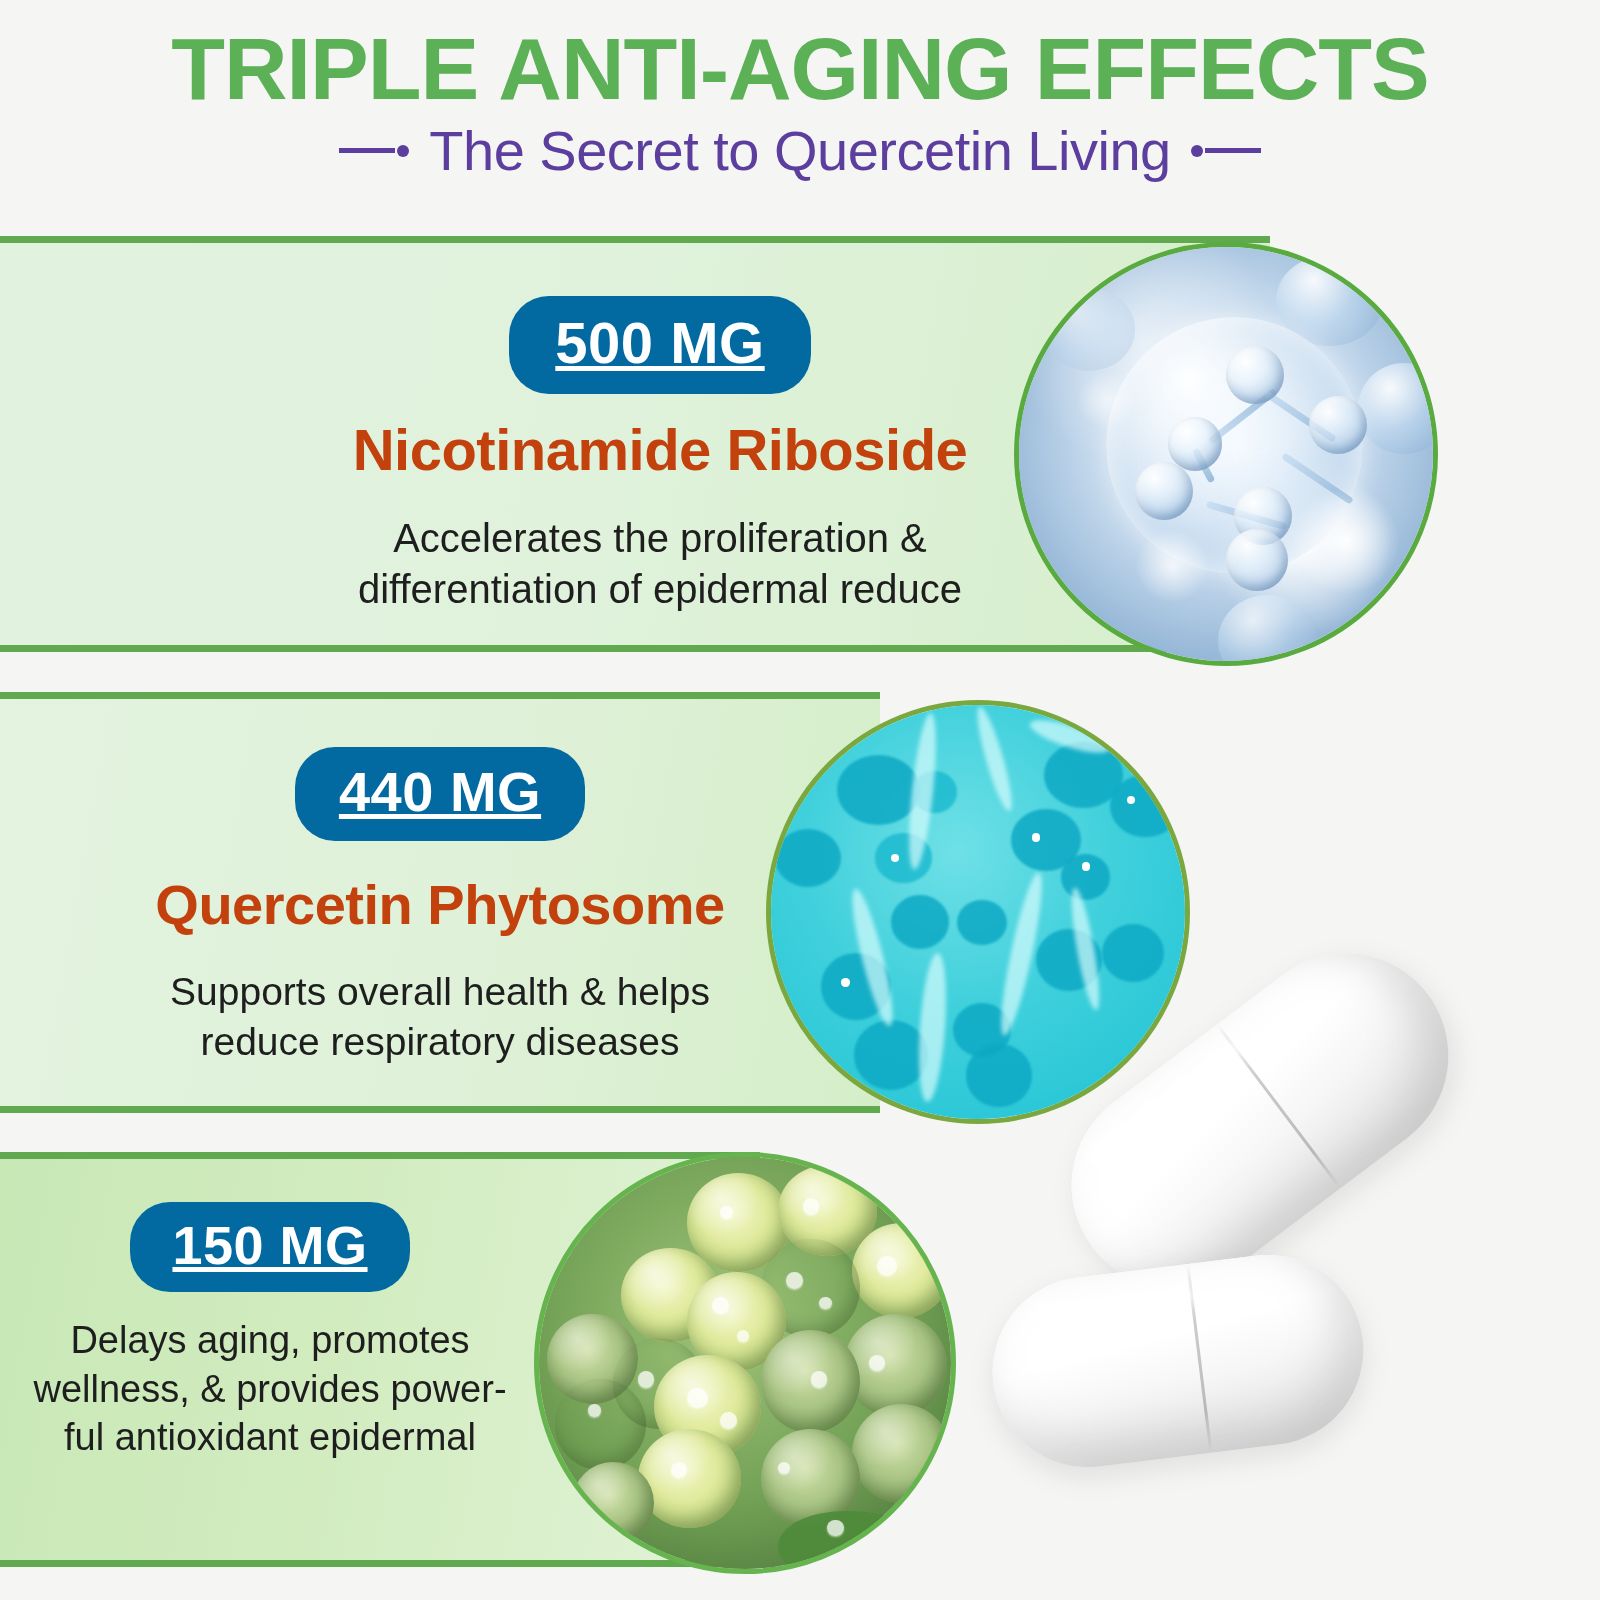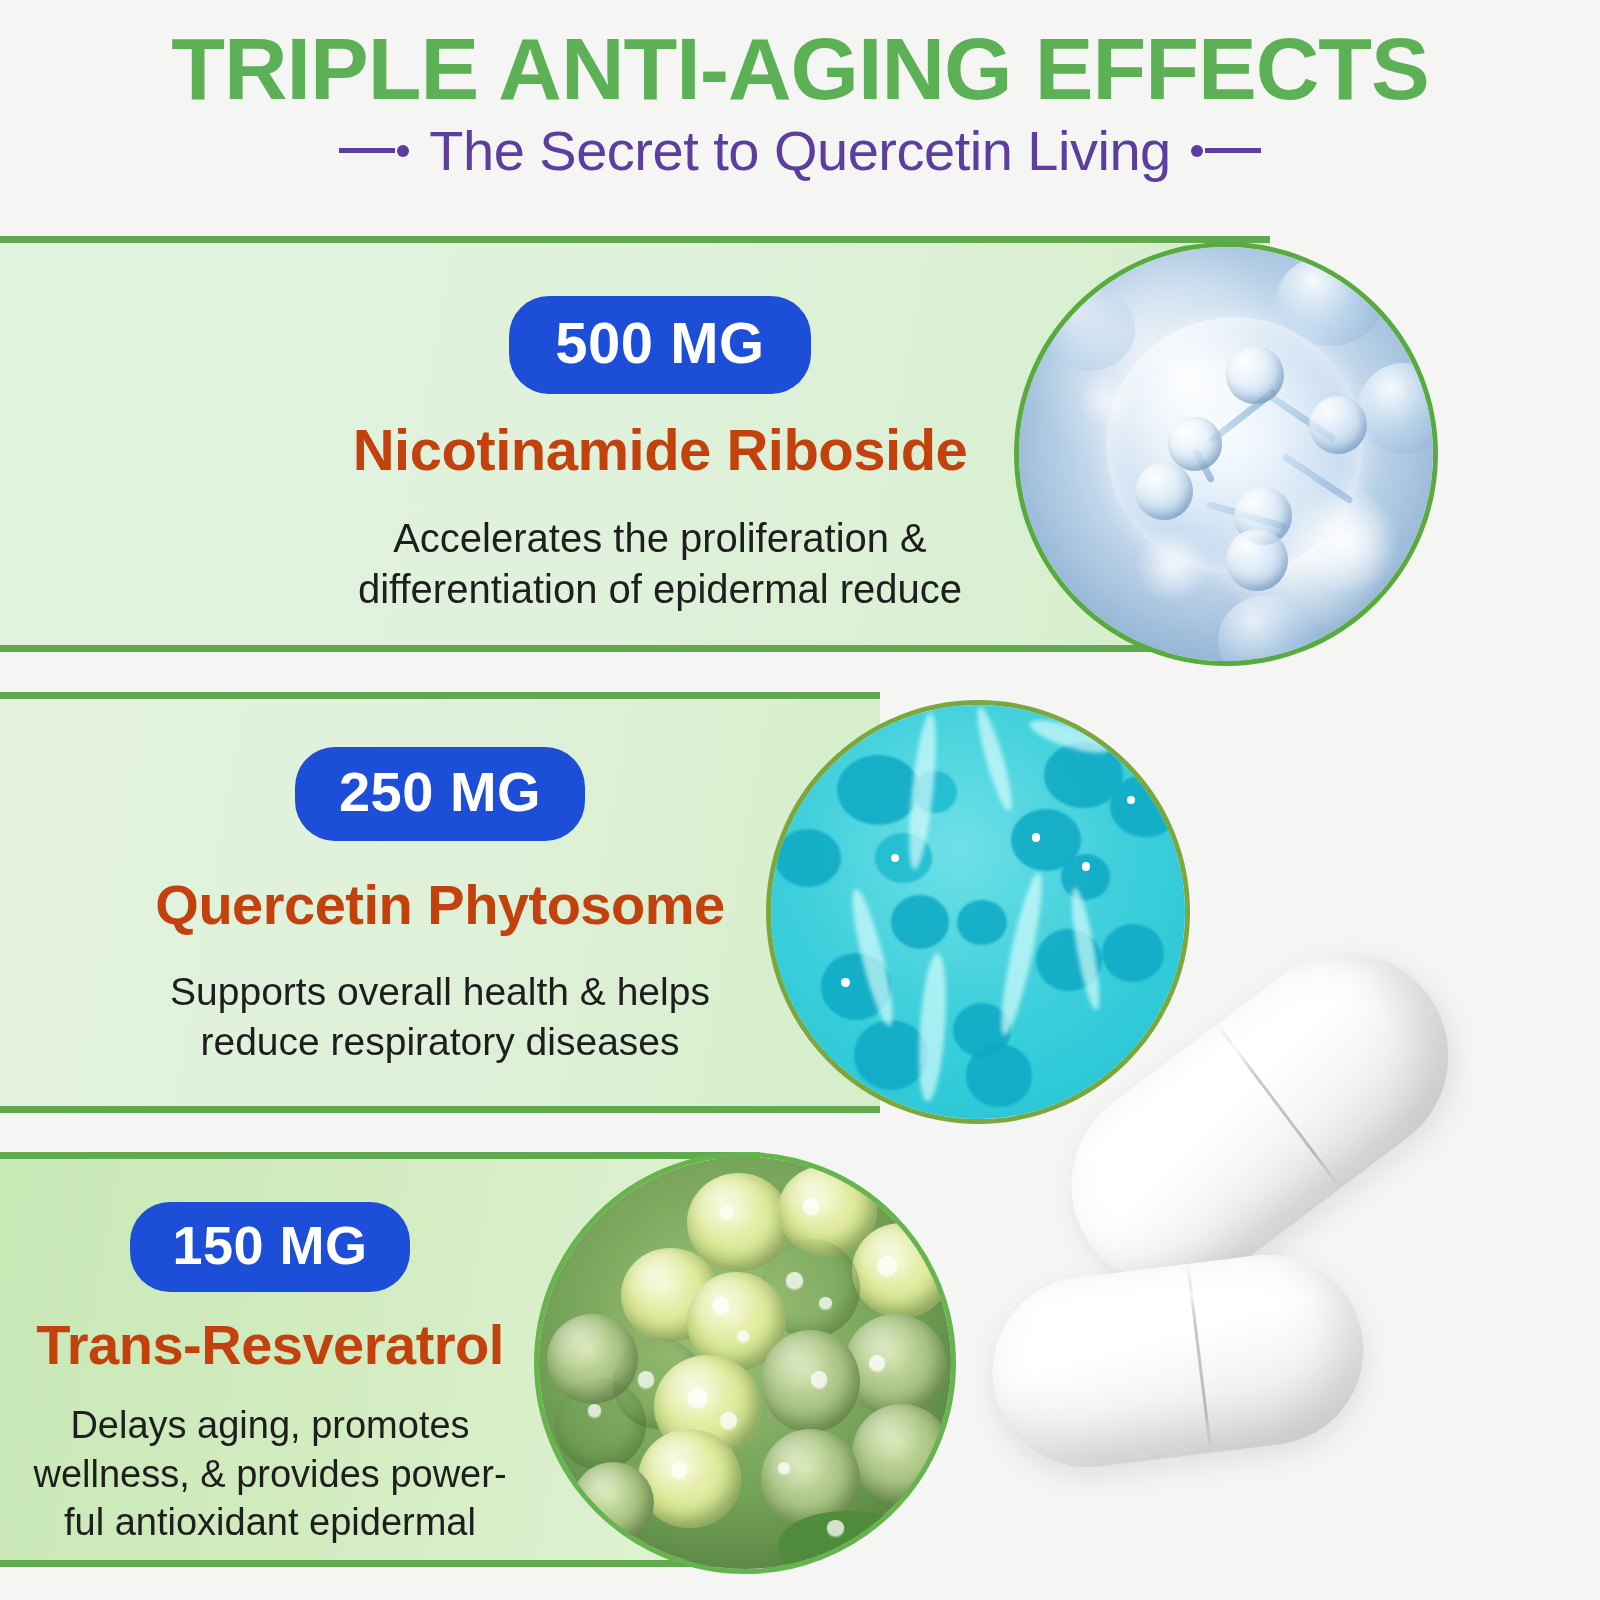--- a/index.html
+++ b/index.html
@@ -49,26 +49,27 @@
   #panel3 .panel-body { width:760px; background:linear-gradient(100deg,#c8e8b6 0%,#d2ecc0 45%,#e2f3d8 100%); }
 
   
   .content { position:absolute; }
   #c1 { left:330px; top:60px; width:660px; text-align:center; }
   #c2 { left:120px; top:55px; width:640px; text-align:center; }
   #c3 { left:10px; top:50px; width:520px; text-align:center; }
 
   .badge {
     display:inline-block;
-    background:#1d4ed8;
+    background:#0369a1;
     color:#ffffff;
     border-radius:40px;
     font-weight:bold;
     line-height:1;
     letter-spacing:0.5px;
+    text-decoration:underline;
   }
   #c1 .badge { font-size:58px; padding:18px 46px 22px; }
   #c2 .badge { font-size:56px; padding:17px 44px 21px; }
   #c3 .badge { font-size:54px; padding:16px 42px 20px; }
 
   .ing-name {
     color:#c2410c;
     font-weight:bold;
     letter-spacing:-0.5px;
     white-space:nowrap;
@@ -239,21 +240,21 @@
     <div class="atom" style="left:50%;top:68%;width:15%;height:15%;"></div>
     <div class="glow" style="left:66%;top:58%;width:26%;height:26%;"></div>
     <div class="glow" style="left:28%;top:68%;width:18%;height:18%;opacity:.8;"></div>
     <div class="glow" style="left:14%;top:30%;width:14%;height:14%;opacity:.6;"></div>
   </div>
 </div>
 
 <div class="panel" id="panel2">
   <div class="panel-body"></div>
   <div class="content" id="c2">
-    <div class="badge">250 MG</div>
+    <div class="badge">440 MG</div>
     <div class="ing-name">Quercetin Phytosome</div>
     <div class="ing-desc">
       <div>Supports overall health &amp; helps</div>
       <div>reduce respiratory diseases</div>
     </div>
   </div>
 </div>
 
 <div class="circle" id="circle2">
   <div class="circle-art">
@@ -286,21 +287,20 @@
     <div class="cy-hi" style="left:75%;top:38%;width:2%;height:2%;"></div>
     <div class="cy-hi" style="left:17%;top:66%;width:2%;height:2%;"></div>
     <div class="cy-hi" style="left:86%;top:22%;width:2%;height:2%;"></div>
   </div>
 </div>
 
 <div class="panel" id="panel3">
   <div class="panel-body"></div>
   <div class="content" id="c3">
     <div class="badge">150 MG</div>
-    <div class="ing-name">Trans-Resveratrol</div>
     <div class="ing-desc">
       <div>Delays aging, promotes</div>
       <div>wellness, &amp; provides power-</div>
       <div>ful antioxidant epidermal</div>
     </div>
   </div>
 </div>
 
 <div class="circle" id="circle3">
   <div class="circle-art">

